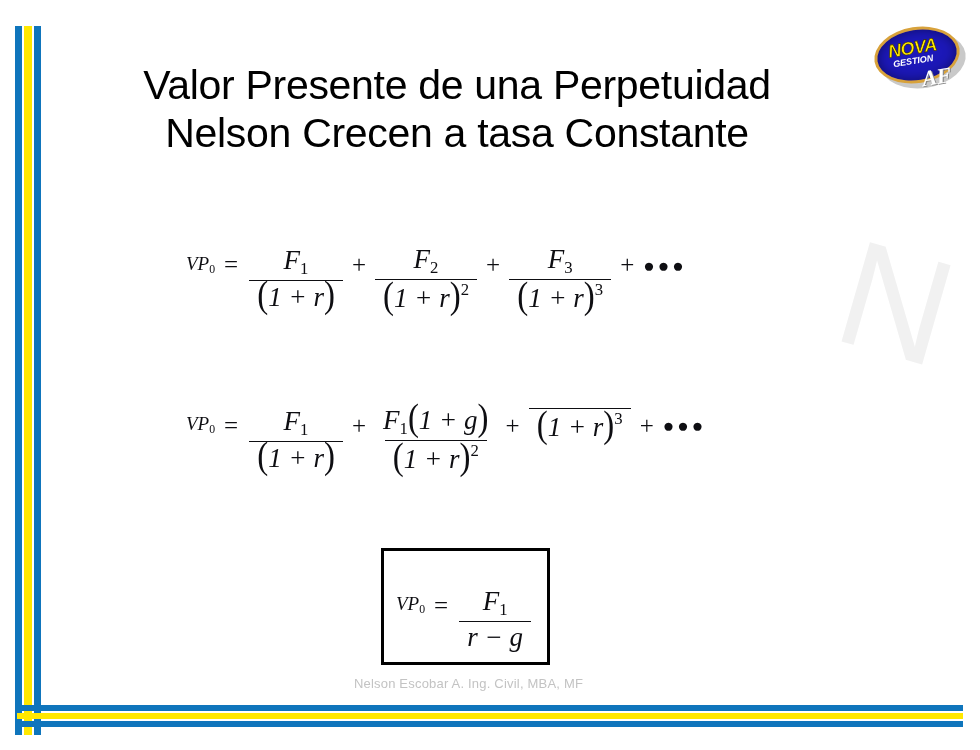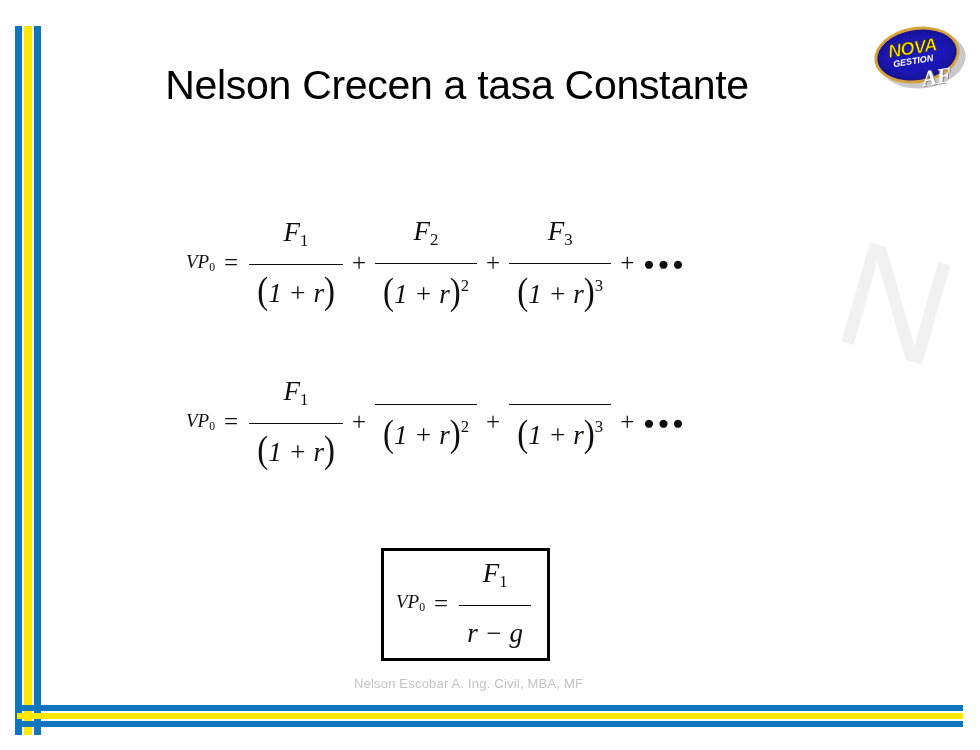--- a/index.html
+++ b/index.html
@@ -167,26 +167,26 @@
   .frac {
     display: inline-flex;
     flex-direction: column;
     align-items: center;
     vertical-align: middle;
     margin: 0 2px;
   }
   .frac .num {
     padding: 0 8px 1px 8px;
     white-space: nowrap;
+    margin-top: 28px;
   }
   .frac .den {
-    padding: 12px 8px 0 8px;
+    padding: 0 8px 0 8px;
     border-top: 1.6px solid #0e0e12;
     white-space: nowrap;
-    margin-top: 12px;
   }
   .it { font-style: italic; }
   .sub {
     font-size: 0.62em;
     font-style: normal;
     vertical-align: -0.3em;
   }
   .sup {
     font-size: 0.62em;
     font-style: normal;
@@ -243,20 +243,21 @@
 
   <div class="logo">
     <div class="shadow-ellipse"></div>
     <div class="main-ellipse"></div>
     <div class="nova">NOVA</div>
     <div class="gestion">GESTION</div>
     <div class="af">AF</div>
   </div>
 
   <div class="title">
+    <span>Valor Presente de una Perpetuidad</span>
     <span class="l2">Nelson Crecen a tasa Constante</span>
   </div>
 
   <div class="math eq1">
     <div class="eqrow">
       <span class="lhs"><span class="it">VP</span><sub>0</sub></span>
       <span class="op eqsign">=</span>
 
       <span class="frac">
         <span class="num"><span class="it">F</span><span class="sub">1</span></span>
@@ -288,20 +289,21 @@
       <span class="op eqsign">=</span>
 
       <span class="frac">
         <span class="num"><span class="it">F</span><span class="sub">1</span></span>
         <span class="den"><span class="paren">(</span><span class="it">1 + r</span><span class="paren">)</span></span>
       </span>
 
       <span class="op">+</span>
 
       <span class="frac">
+        <span class="num"><span class="it">F</span><span class="sub">1</span><span class="paren">(</span><span class="it">1 + g</span><span class="paren">)</span></span>
         <span class="den"><span class="paren">(</span><span class="it">1 + r</span><span class="paren">)</span><span class="sup">2</span></span>
       </span>
 
       <span class="op">+</span>
 
       <span class="frac">
         <span class="den"><span class="paren">(</span><span class="it">1 + r</span><span class="paren">)</span><span class="sup">3</span></span>
       </span>
 
       <span class="op">+</span>

